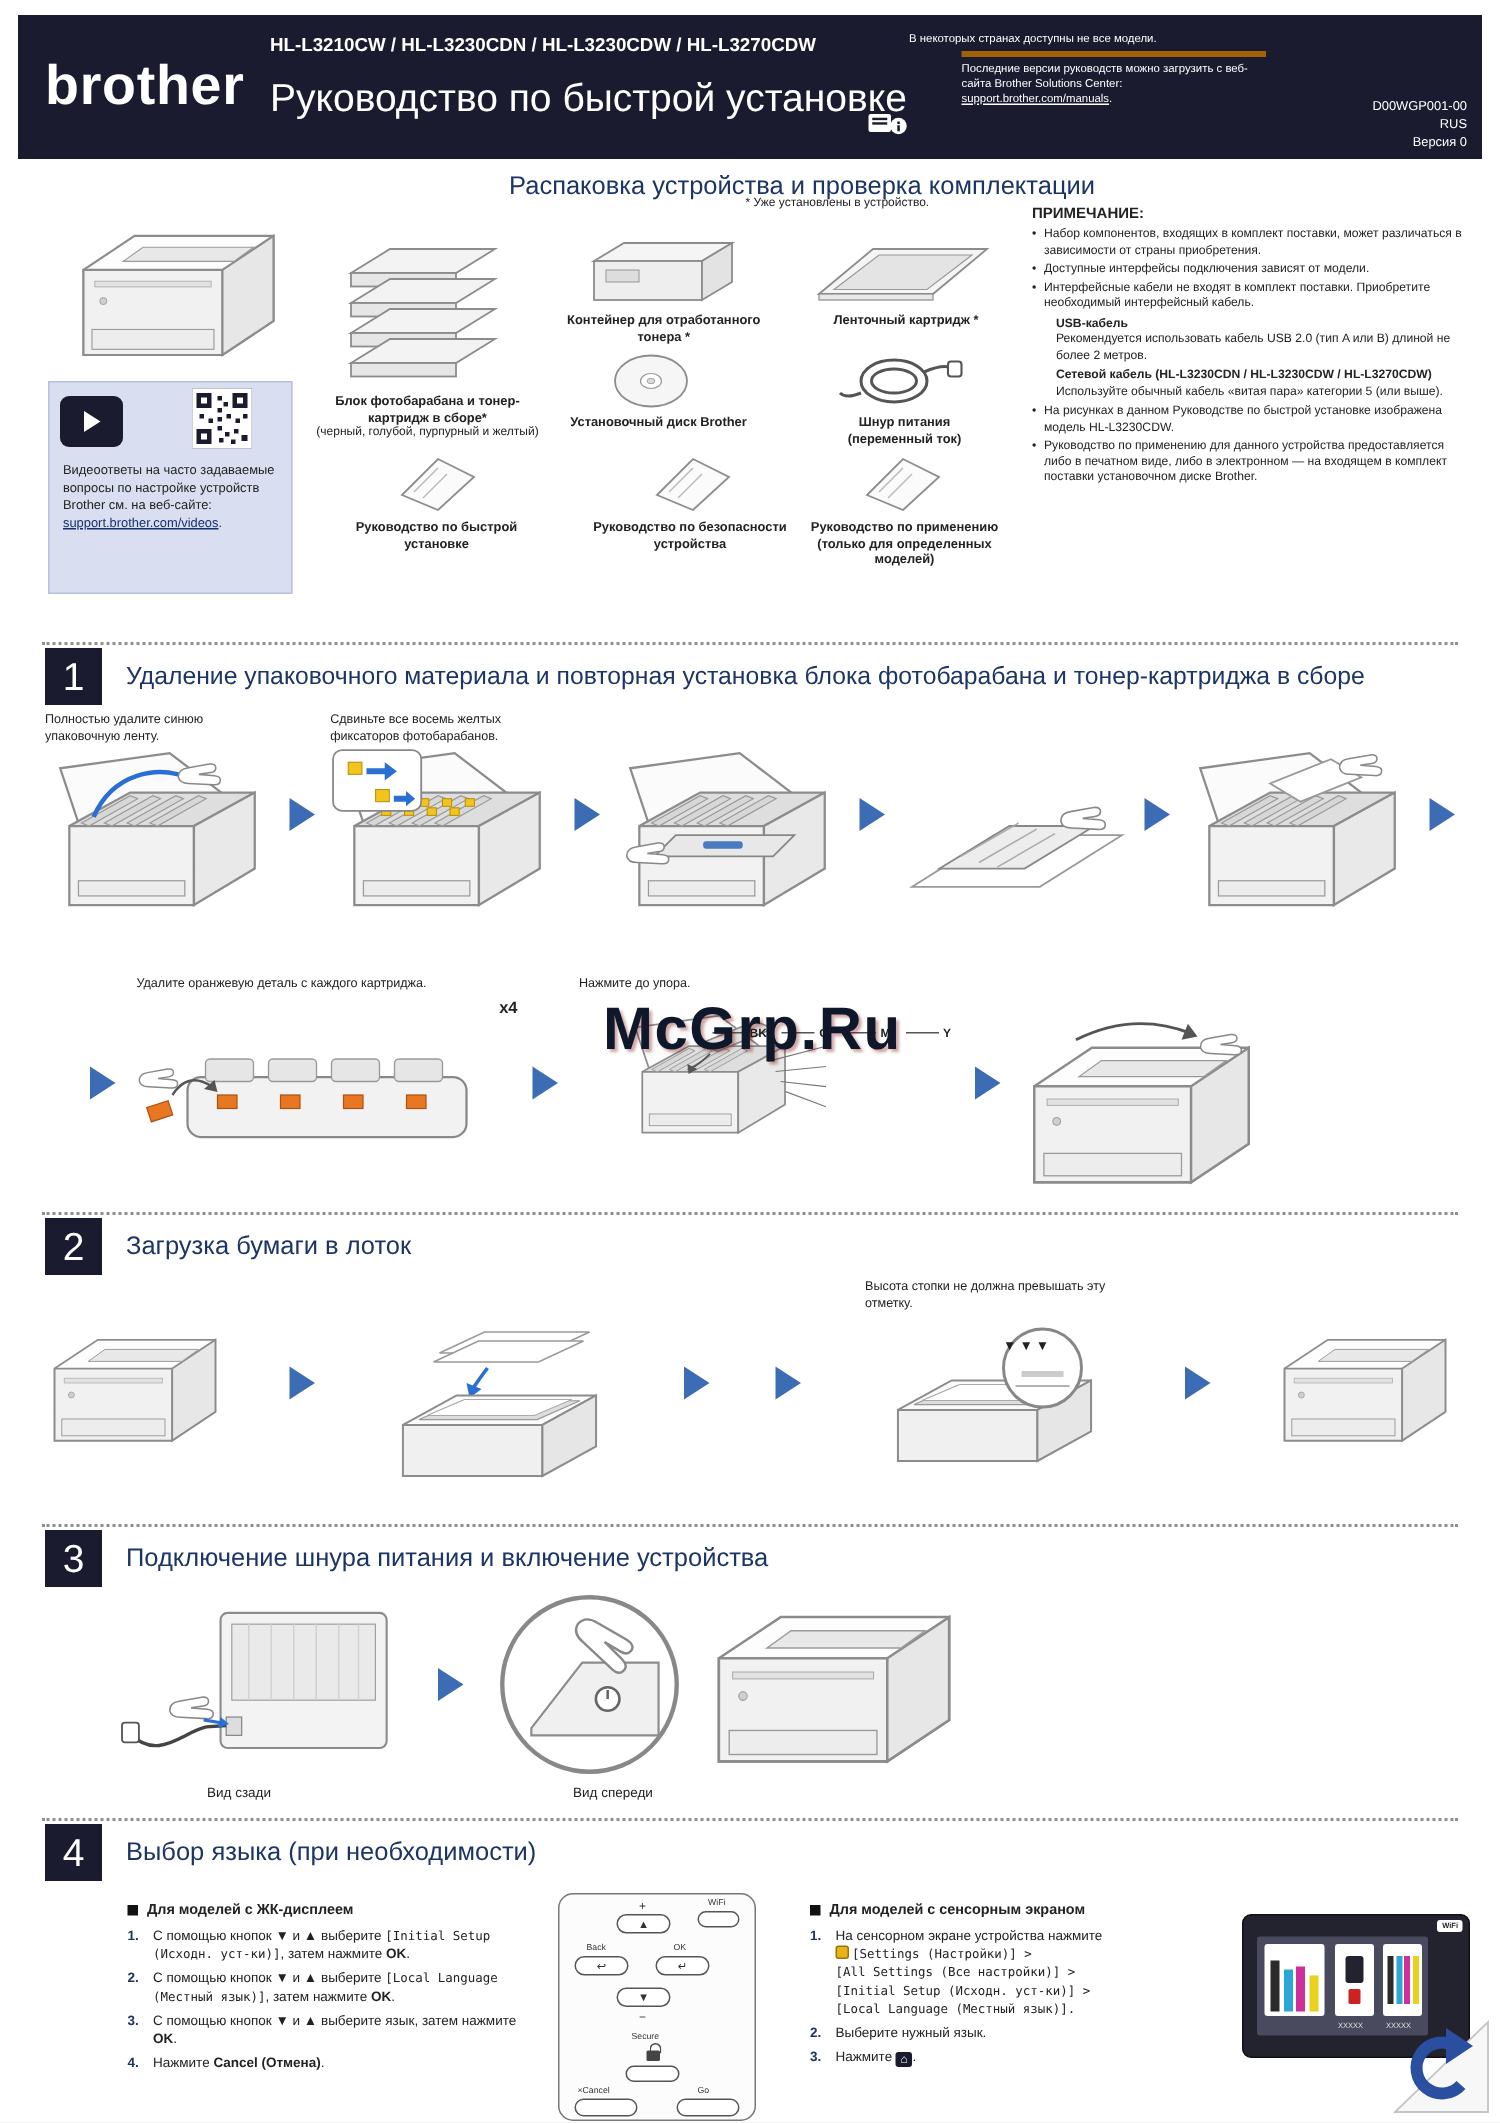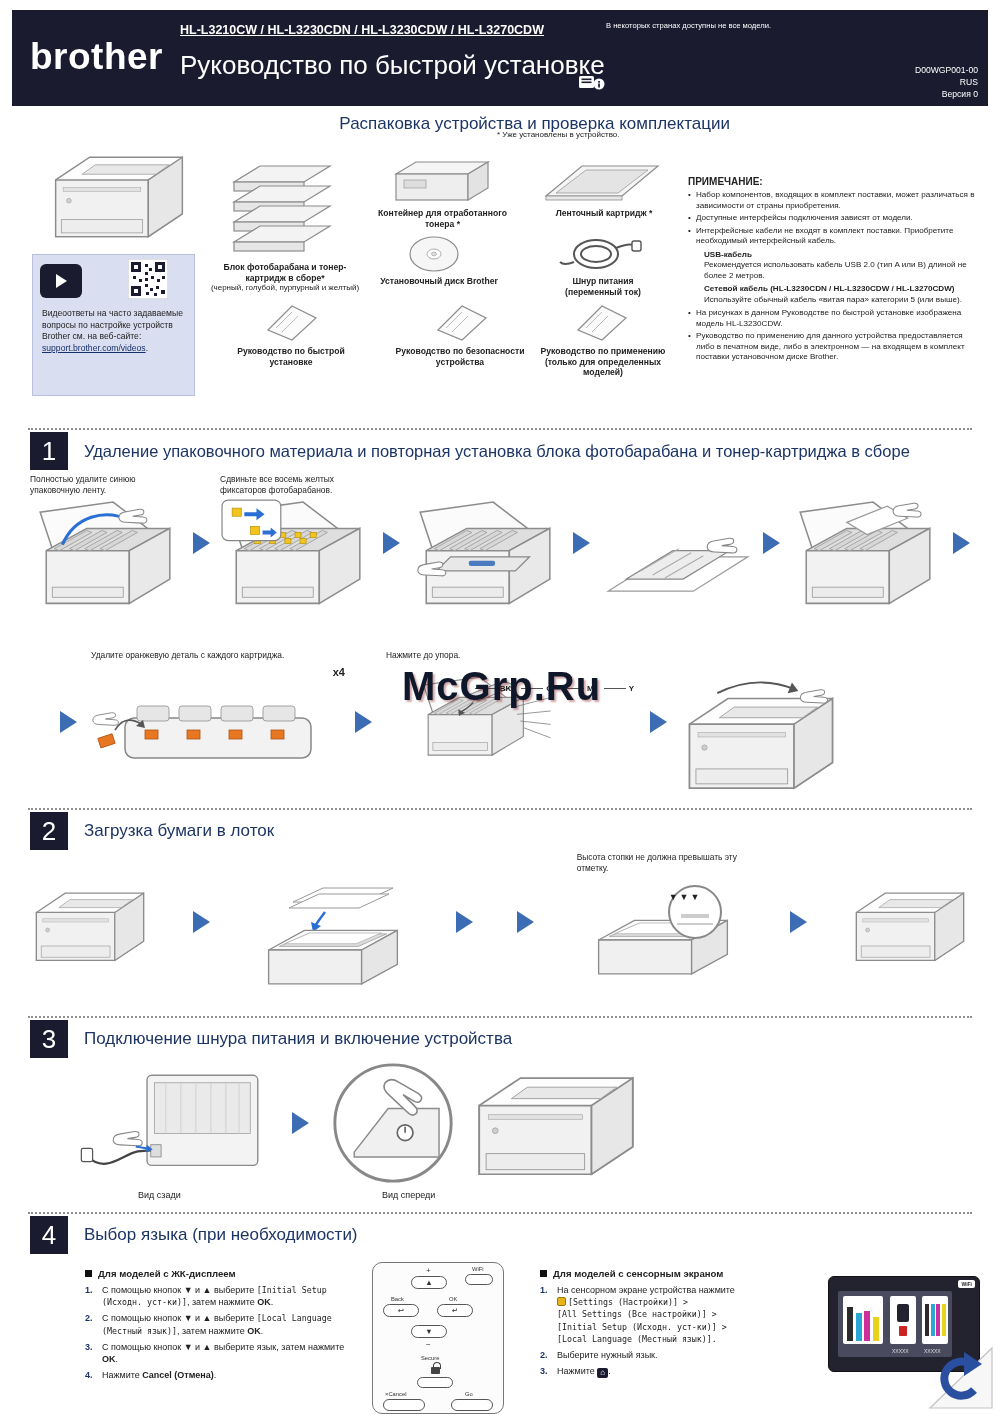--- a/index.html
+++ b/index.html
@@ -3,21 +3,21 @@
 <meta charset="utf-8">
 <style>
   * { margin:0; padding:0; box-sizing:border-box; }
   html,body { background:#e9e9e9; }
   .page { position:relative; width:1000px; height:1415px; margin:0 auto; background:#fff;
           font-family:"Liberation Sans", sans-serif; color:#222; overflow:hidden; }
 
   
   .hdr { position:absolute; top:10px; left:12px; right:12px; height:96px; background:#1b1b30; color:#fff; }
   .logo { position:absolute; left:18px; top:26px; font-size:37px; font-weight:bold; letter-spacing:.5px; }
-  .hdr-models { position:absolute; left:168px; top:13px; font-size:12.5px; font-weight:bold;text-decoration:underline; }
+  .hdr-models { position:absolute; left:168px; top:13px; font-size:12.5px; font-weight:bold; }
   .hdr-title { position:absolute; left:168px; top:40px; font-size:26px; font-weight:400; }
   .manual-icon { position:absolute; left:566px; top:62px; }
   .hdr-notes { position:absolute; left:594px; top:8px; width:238px; font-size:7.6px; line-height:1.3; }
   .hdr-notes p { padding:3px 0; }
   .hdr-notes p + p { border-top:4px solid #a16207;margin-left:35px; }
   .hdr-link { color:#fff; text-decoration:underline; cursor:pointer; }
   .hdr-meta { position:absolute; right:10px; top:54px; text-align:right; font-size:8.6px; line-height:1.4; }
 
   
   section { position:absolute; left:0; right:0; }
@@ -43,21 +43,21 @@
   .comp-sub { display:block; font-weight:400; font-size:8px; }
   .video-box { position:absolute; left:32px; top:148px; width:163px; height:142px; background:#d9def0;
                border:1px solid #b9c0dd; padding:10px 10px; font-size:8.6px; line-height:1.35; }
   .video-icon { position:absolute; left:40px; top:158px; width:42px; height:34px; background:#1b1b30;
                 border-radius:6px; display:flex; align-items:center; justify-content:center; }
   .video-icon .tri { width:0; height:0; border-top:7px solid transparent; border-bottom:7px solid transparent;
                      border-left:11px solid #fff; }
   .video-txt { position:absolute; left:42px; top:202px; width:143px; }
   .dark-link { color:#16306b; text-decoration:underline; cursor:pointer; }
   .qr { position:absolute; left:128px; top:153px; }
-  .notes-col { position:absolute; left:688px; top:30px; width:290px; font-size:8.1px; line-height:1.3;margin-top:39px; }
+  .notes-col { position:absolute; left:688px; top:30px; width:290px; font-size:8.1px; line-height:1.3; }
   .note-title { font-weight:bold; font-size:10px; margin-bottom:2px; }
   .notes-col ul { list-style:none; }
   .notes-col li { position:relative; padding-left:8px; margin-bottom:2px; }
   .notes-col li::before { content:"•"; position:absolute; left:0; top:0; }
   .cable { margin:3px 0 3px 16px; }
   .cable b { display:block; font-size:8.1px; }
   .security-box { margin-top:5px; background:#d9def0; border:1px solid #b9c0dd; padding:6px 8px; }
   .security-box b.t { color:#1d3565; font-size:9px; display:block; margin-bottom:1px; }
 
   
@@ -172,20 +172,21 @@
         <rect x="1" y="4" width="15" height="12" rx="1.5" fill="#fff"></rect>
         <rect x="3.5" y="6.5" width="10" height="1.6" fill="#1b1b30"></rect>
         <rect x="3.5" y="9.5" width="10" height="1.6" fill="#1b1b30"></rect>
         <circle cx="21" cy="12" r="5.5" fill="#fff"></circle>
         <rect x="20.2" y="9" width="1.7" height="1.7" fill="#1b1b30"></rect>
         <rect x="20.2" y="11.5" width="1.7" height="4" fill="#1b1b30"></rect>
       </svg>
     </span>
     <div class="hdr-notes">
       <p>В некоторых странах доступны не все модели.</p>
+      <p><span>Последние версии руководств можно загрузить с веб-сайта Brother Solutions Center: </span><a class="hdr-link">support.brother.com/manuals</a><span>.</span></p>
     </div>
     <div class="hdr-meta">
       <div>D00WGP001-00</div>
       <div>RUS</div>
       <div>Версия 0</div>
     </div>
   </header>
 
   <section id="unpack">
     <h2 class="sec-title">Распаковка устройства и проверка комплектации</h2>

